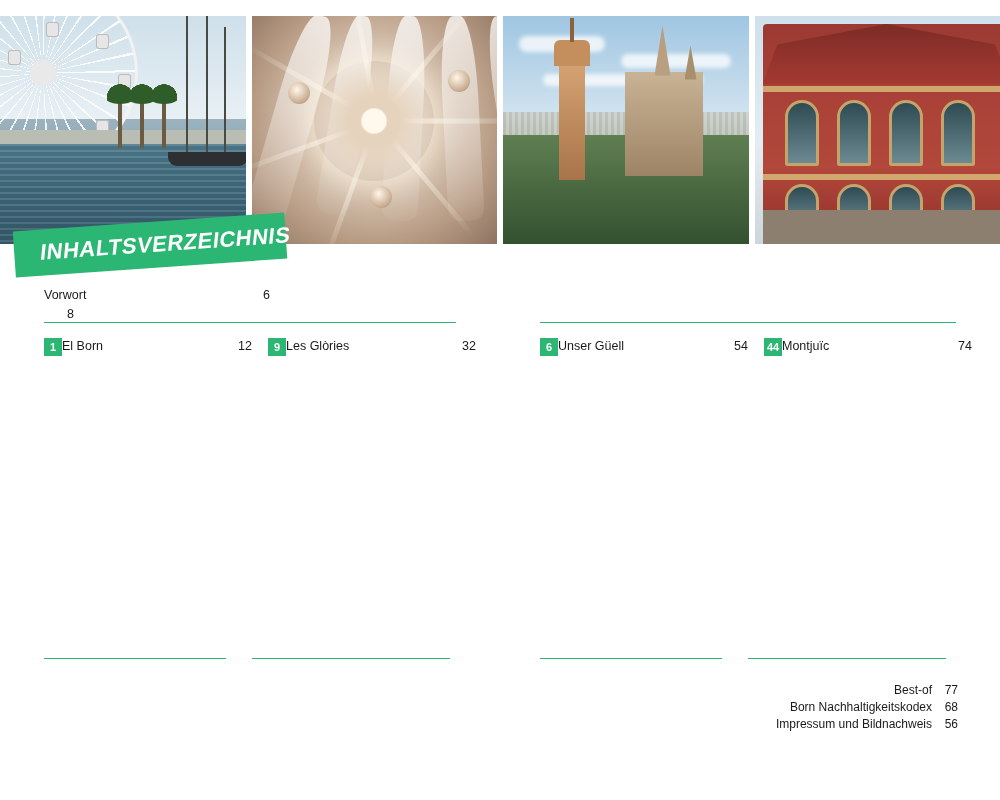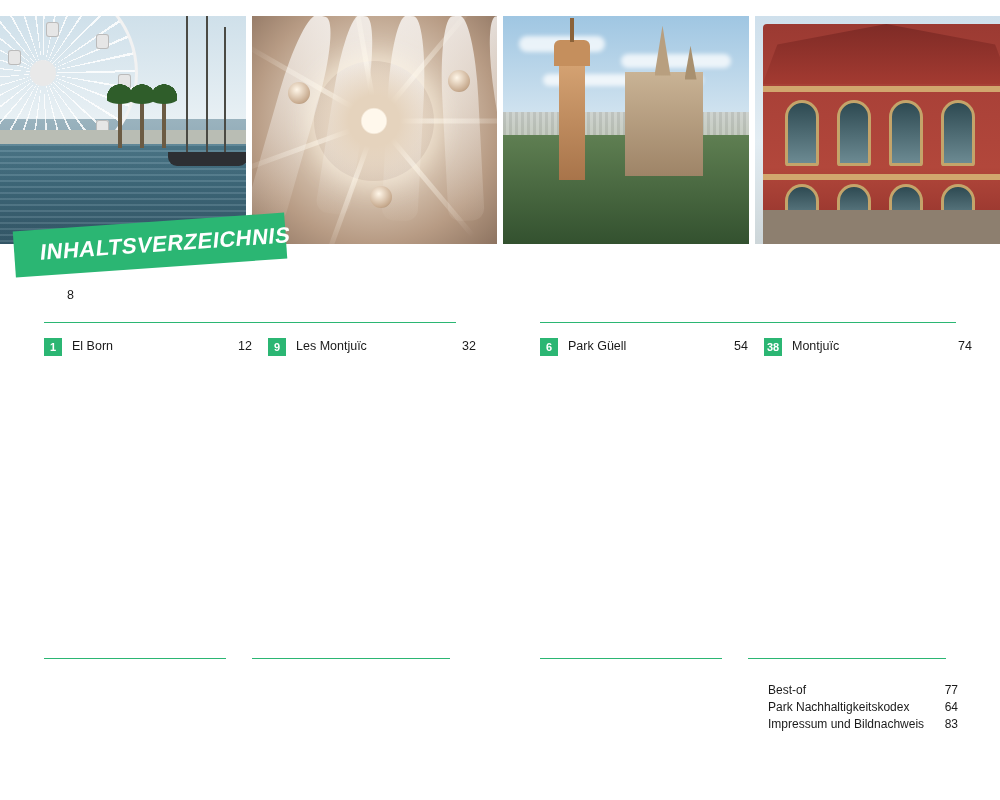--- a/index.html
+++ b/index.html
@@ -219,41 +219,40 @@
     color: #fff;
     font-size: 11px;
     font-weight: bold;
     display: flex; align-items: center; justify-content: center;
     flex: 0 0 18px;
     margin-top: 0px;
   }
   .entry .title {
     font-size: 12.5px;
     line-height: 15px;
-    margin-left: 10px;
     flex: 1 1 auto;
     padding-top: 1px;
   }
   .entry .page {
     font-size: 12.5px;
     width: 26px;
     text-align: right;
     flex: 0 0 26px;
     padding-top: 1px;
   }
 
   .endnotes {
     position: absolute;
     left: 768px; top: 396px;
     width: 190px;
     font-size: 12px;
     line-height: 17px;
   }
   .endnotes .row { display: flex; }
-  .endnotes .row .t { flex: 1 1 auto; }
+  .endnotes .row .t { flex: 1 1 auto; text-align: right; }
   .endnotes .row .p { width: 26px; text-align: right; }
 </style>
 </head>
 <body>
 
 <div class="page">
 
   <div class="photo-strip">
 
     <div class="photo ph1">
@@ -328,20 +327,24 @@
   </div>
 
   <div class="banner">
     <span>INHALTSVERZEICHNIS</span>
   </div>
 
   <div class="content">
 
     <div class="top-list">
       <div class="row">
+        <div class="t">Vorwort</div>
+        <div class="p">6</div>
+      </div>
+      <div class="row">
         <div class="p">8</div>
       </div>
     </div>
 
     <div class="rule-wide-left"></div>
     <div class="rule-wide-right"></div>
     <div class="rule-bottom-left"></div>
     <div class="rule-bottom-right"></div>
 
     <div class="cols">
@@ -353,60 +356,60 @@
             <div class="num">1</div>
             <div class="title">El Born</div>
             <div class="page">12</div>
           </div>
 
         </div>
 
         <div class="col">
           <div class="entry">
             <div class="num">9</div>
-            <div class="title">Les Montjuïc</div>
+            <div class="title">Les Glòries</div>
             <div class="page">32</div>
           </div>
 
         </div>
 
       </div>
 
       <div class="half right">
 
         <div class="col">
           <div class="entry">
             <div class="num">6</div>
-            <div class="title">Park Güell</div>
+            <div class="title">Unser Güell</div>
             <div class="page">54</div>
           </div>
 
         </div>
 
         <div class="col">
           <div class="entry">
-            <div class="num">38</div>
+            <div class="num">44</div>
             <div class="title">Montjuïc</div>
             <div class="page">74</div>
           </div>
 
         </div>
 
       </div>
     </div>
 
     <div class="endnotes">
       <div class="row">
         <div class="t">Best-of</div>
         <div class="p">77</div>
       </div>
       <div class="row">
-        <div class="t">Park Nachhaltigkeitskodex</div>
-        <div class="p">64</div>
+        <div class="t">Born Nachhaltigkeitskodex</div>
+        <div class="p">68</div>
       </div>
       <div class="row">
         <div class="t">Impressum und Bildnachweis</div>
-        <div class="p">83</div>
+        <div class="p">56</div>
       </div>
     </div>
 
   </div>
 </div>
 
 </body></html>

